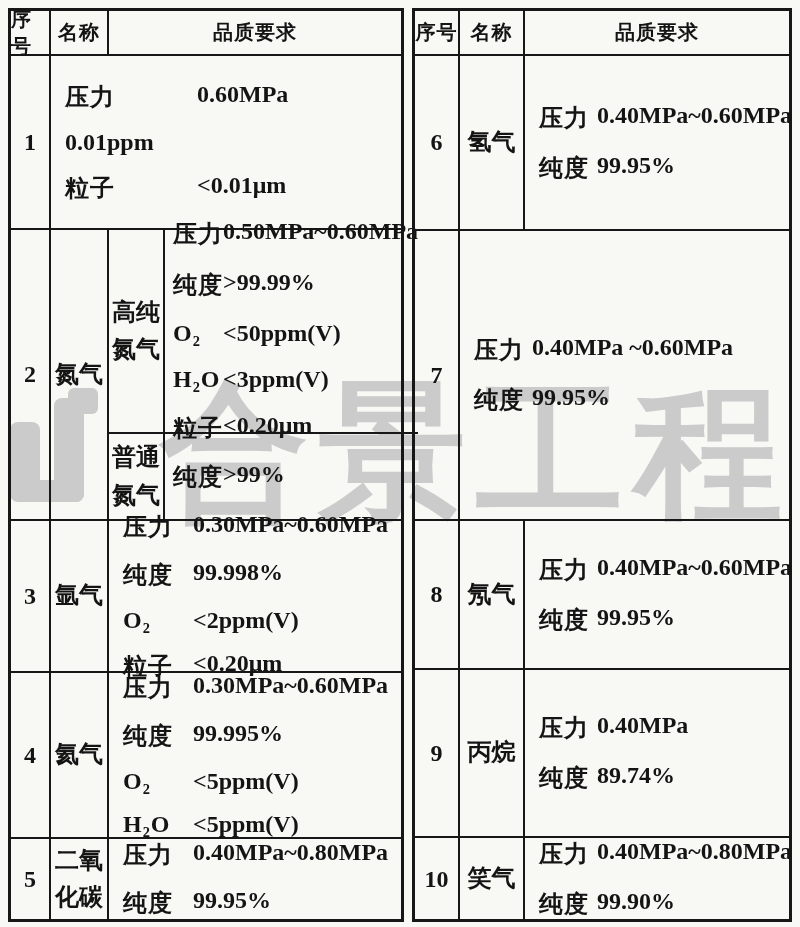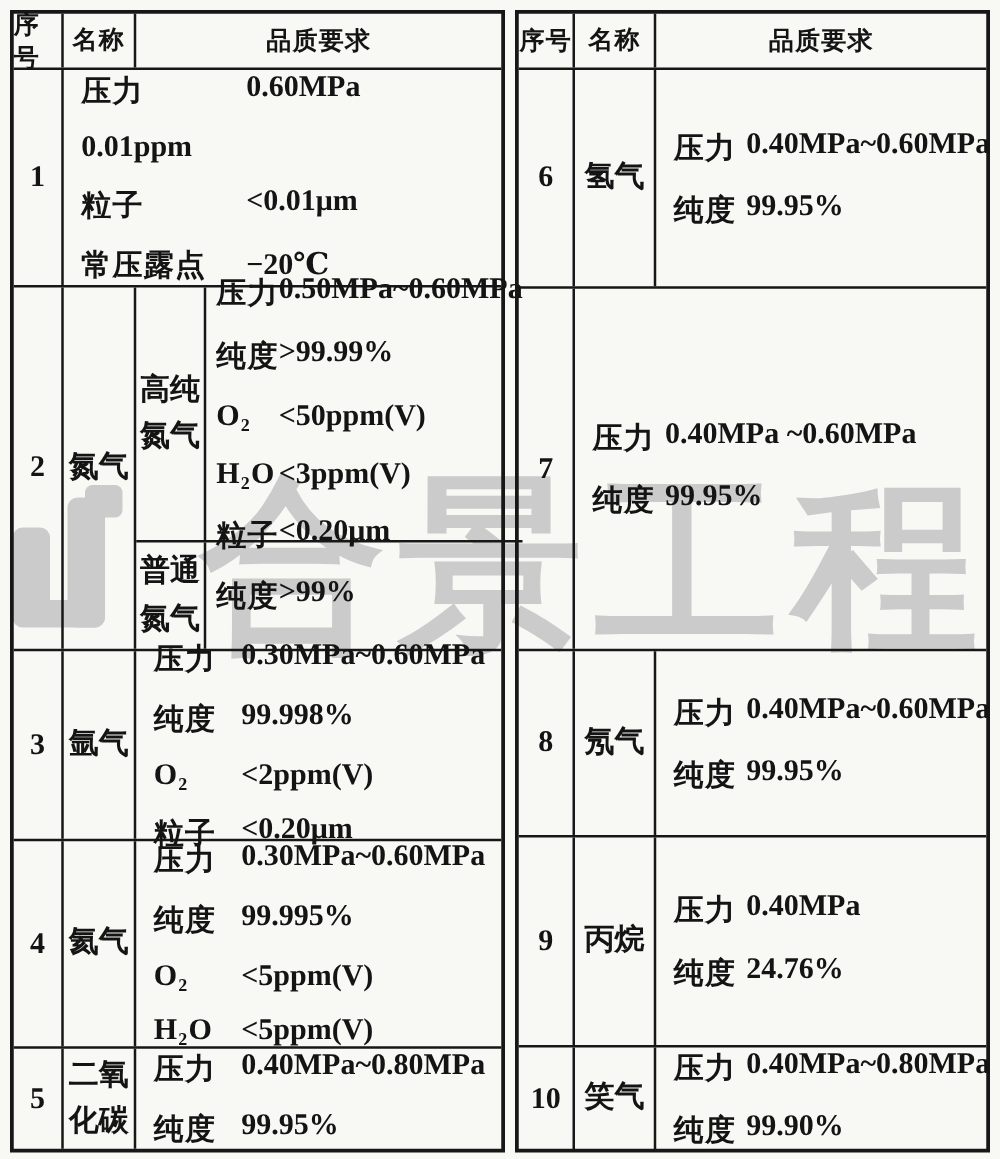--- a/index.html
+++ b/index.html
@@ -90,24 +90,20 @@
         <span class="lbl lbl-wide">压力</span>
         <span class="val">0.60MPa</span>
       </div>
       <div class="spec-line">
         <span class="val">0.01ppm</span>
       </div>
       <div class="spec-line">
         <span class="lbl lbl-wide">粒子</span>
         <span class="val">&lt;0.01μm</span>
       </div>
-      <div class="spec-line">
-        <span class="lbl lbl-wide">常压露点</span>
-        <span class="val">−20℃</span>
-      </div>
     </div>
   </div>
 
   <div class="row hl2">
     <div class="cell no-col">2</div>
     <div class="cell name-col">氮气</div>
     <div class="r2-right">
       <div class="subrow top">
         <div class="cell subname-col">高纯
 氮气</div>
@@ -265,21 +261,21 @@
   <div class="row hr9">
     <div class="cell no-col">9</div>
     <div class="cell name-col">丙烷</div>
     <div class="cell end spec-col gap18">
       <div class="spec-line">
         <span class="lbl">压力</span>
         <span class="val">0.40MPa</span>
       </div>
       <div class="spec-line">
         <span class="lbl">纯度</span>
-        <span class="val">24.76%</span>
+        <span class="val">89.74%</span>
       </div>
     </div>
   </div>
 
   <div class="row last">
     <div class="cell no-col">10</div>
     <div class="cell name-col">笑气</div>
     <div class="cell end spec-col gap18">
       <div class="spec-line">
         <span class="lbl">压力</span>

